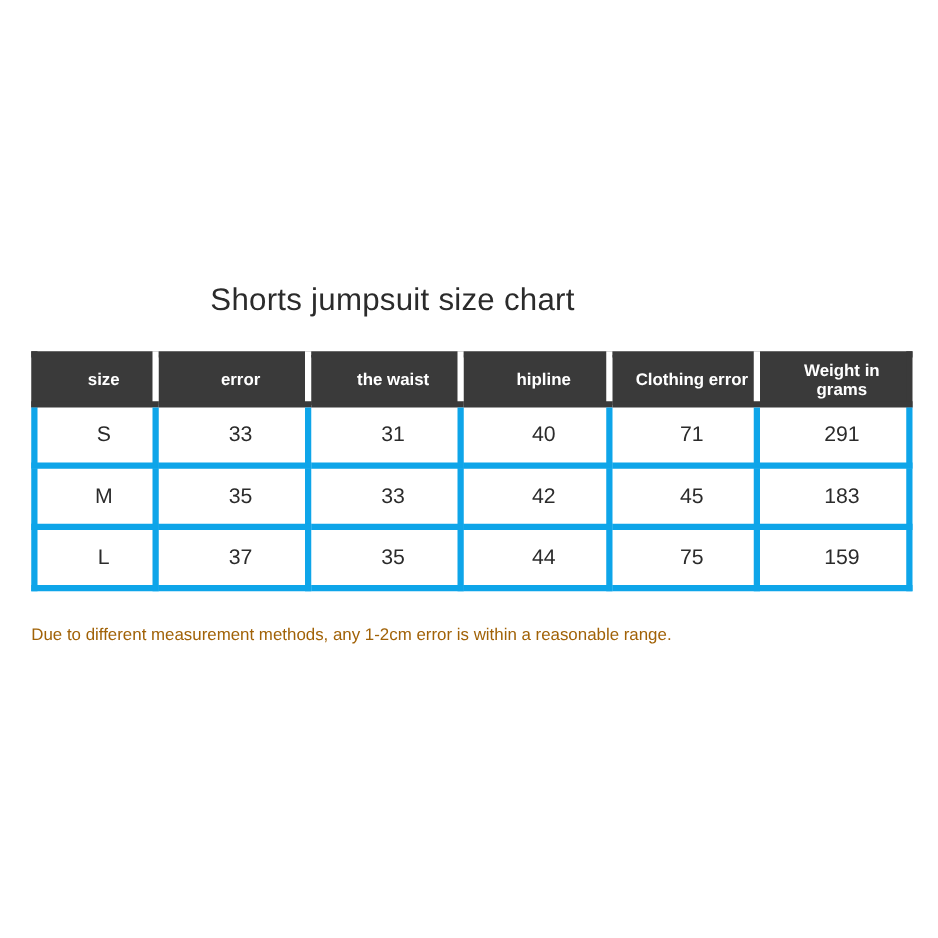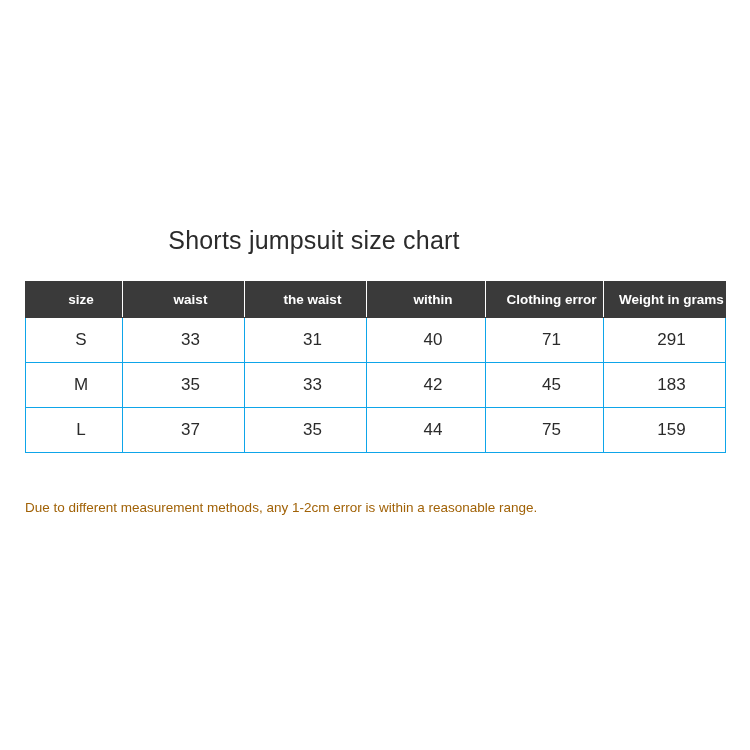--- a/index.html
+++ b/index.html
@@ -37,21 +37,21 @@
     left: 25px;
     width: 700px;
   }
   table.size-table {
     width: 700px;
     border-collapse: collapse;
     table-layout: fixed;
   }
   table.size-table th,
   table.size-table td {
-    border: 1px solid #0ea5e9;
+    border: 5px solid #0ea5e9;
     text-align: center;
     vertical-align: middle;
     padding-left: 15px;
   }
   table.size-table thead th {
     background: #3a3a3a;
     color: #ffffff;
     font-size: 13.5px;
     font-weight: 700;
     height: 33px;
@@ -102,23 +102,23 @@
         <col class="c0">
           <col class="c1">
           <col class="c2">
           <col class="c3">
           <col class="c4">
           <col class="c5">
       </colgroup>
       <thead>
         <tr>
           <th>size</th>
-          <th>waist</th>
+          <th>error</th>
           <th>the waist</th>
-          <th>within</th>
+          <th>hipline</th>
           <th>Clothing error</th>
           <th>Weight in grams</th>
         </tr>
       </thead>
       <tbody>
         <tr>
           <td class="size-cell">S</td>
           <td>33</td>
           <td>31</td>
           <td>40</td>

